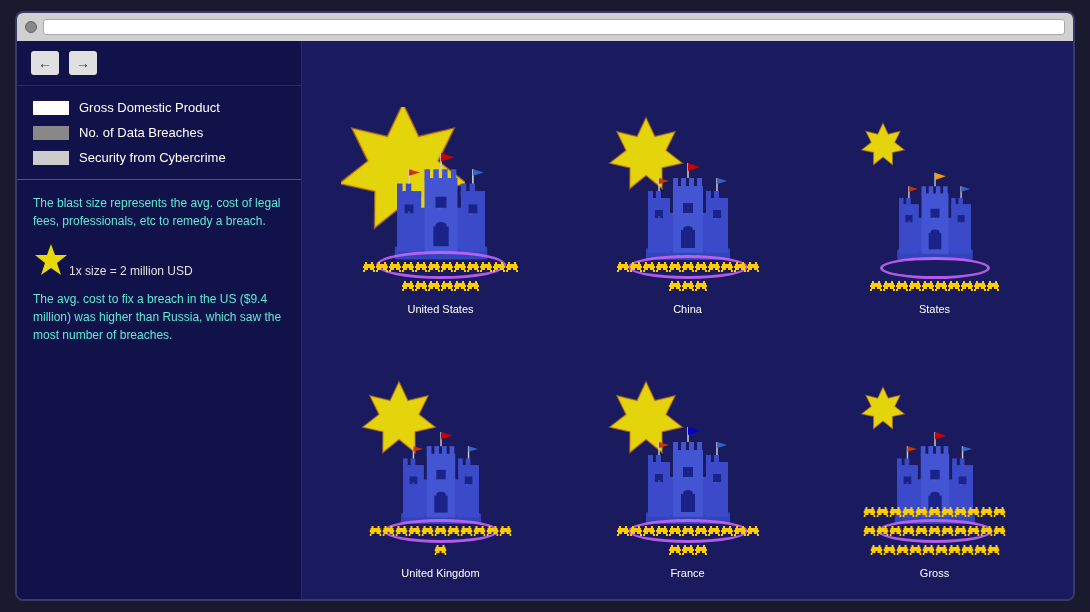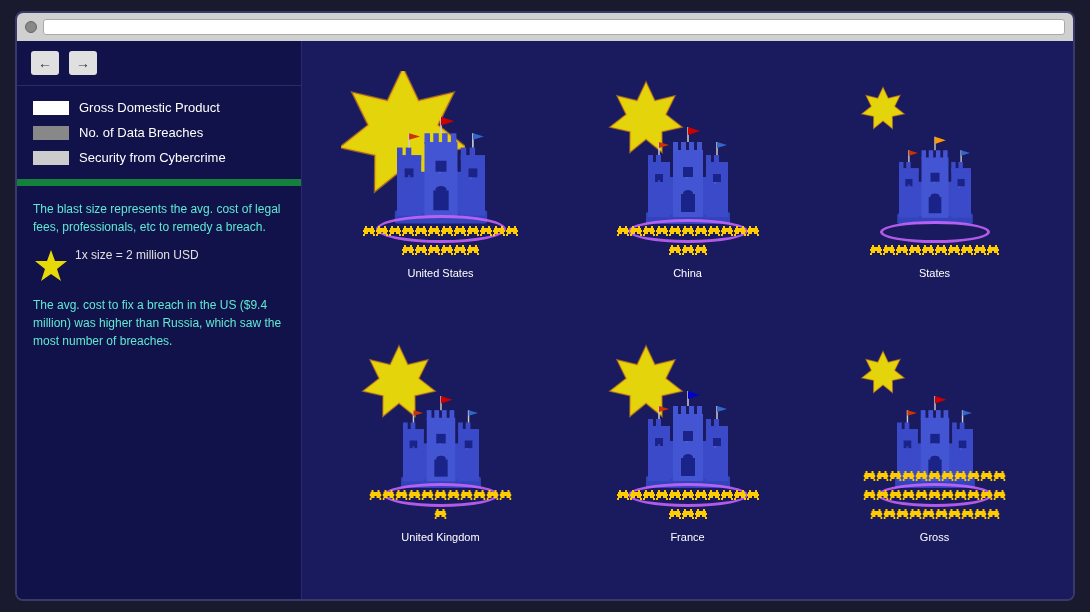--- a/index.html
+++ b/index.html
@@ -74,21 +74,21 @@
     .sidebar-title {
       padding: 18px 16px 14px;
       color: #ffffff;
       font-size: 20px;
       font-weight: bold;
       line-height: 1.3;
       border-bottom: 1px solid #2a2a6a;
     }
     .legend-section {
       padding: 14px 16px;
-      border-bottom: 7px solid #15803d;
+      border-bottom: 1px solid #15803d;
     }
     .legend-item {
       display: flex;
       align-items: center;
       gap: 10px;
       margin-bottom: 10px;
     }
     .legend-item:last-child { margin-bottom: 0; }
     .legend-bar {
       width: 36px;
@@ -115,22 +115,22 @@
       margin-bottom: 8px;
     }
     .damage-text {
       font-size: 12px;
       line-height: 1.5;
       margin-bottom: 12px;
       color: #5eead4;
     }
     .size-legend {
       display: flex;
-      align-items: flex-start;
-      gap: 6px;
+      align-items: flex-end;
+      gap: 0;
       margin-bottom: 12px;
     }
     .star-icon {
       width: 36px; height: 36px;
       flex-shrink: 0;
       position: relative;
     }
     .size-label {
       font-size: 12px;
       color: #e0e0e0;
@@ -143,21 +143,21 @@
       display: grid;
       grid-template-columns: repeat(3, 1fr);
       grid-template-rows: repeat(2, 1fr);
       gap: 10px;
       position: relative;
     }
     .country-cell {
       display: flex;
       flex-direction: column;
       align-items: center;
-      justify-content: flex-start;
+      justify-content: flex-end;
       position: relative;
     }
     .country-label {
       color: #ffffff;
       font-size: 11px;
       margin-top: 6px;
       text-align: center;
     }
     
     .castle-wrapper {

